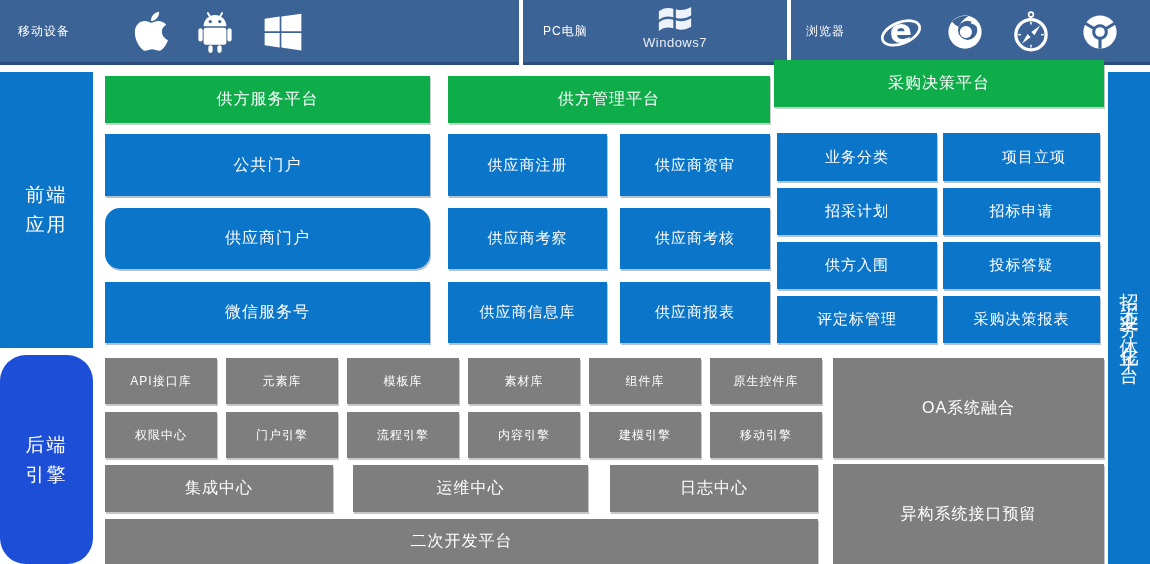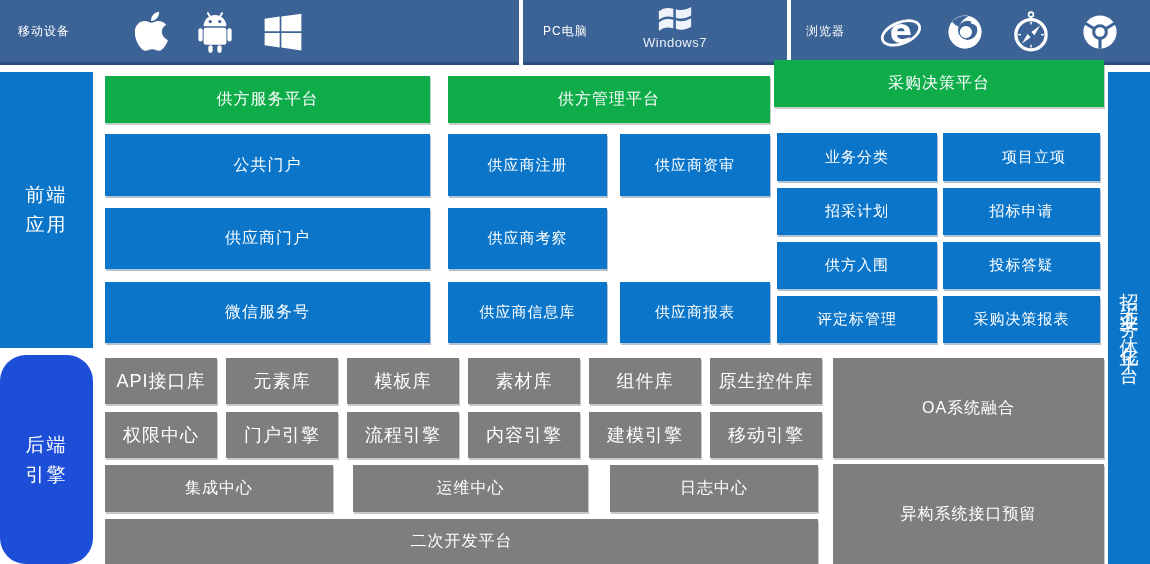--- a/index.html
+++ b/index.html
@@ -32,21 +32,21 @@
     writing-mode:vertical-lr;font-size:19px;letter-spacing:9px;
   }
   
   .box{
     position:absolute;display:flex;align-items:center;justify-content:center;
     text-align:center;letter-spacing:1px;box-sizing:border-box;
   }
   .green{background:#0ead4a;font-size:16px;box-shadow:1px 2px 0 rgba(10,60,30,.25);}
   .blue{background:#0b75c9;font-size:16px;box-shadow:1px 2px 0 rgba(5,50,100,.3);}
   .blue.sm{font-size:15px;}
-  .gray{background:#7e7e7e;font-size:18px;box-shadow:1px 2px 0 rgba(0,0,0,.22);}
+  .gray{background:#7e7e7e;font-size:12px;box-shadow:1px 2px 0 rgba(0,0,0,.22);}
   .gray.lg{font-size:16px;}
 </style>
 </head>
 <body>
 
 <div class="canvas">
 
   <div class="tb-sec" style="left:0;width:519px;">
     <span class="tb-label" style="left:18px;">移动设备</span>
     <span class="tb-icon" style="left:133px;top:9px;">
@@ -141,27 +141,28 @@
   </div>
 
   <div class="side side-fe" style="top:72px;height:276px;">前端
 应用</div>
   <div class="side side-be" style="top:355px;height:209px;">后端
 引擎</div>
   <div class="rightbar">招采业务一体化平台</div>
 
   <div class="box green" style="left:105px;top:76px;width:325px;height:47px;">供方服务平台</div>
   <div class="box blue" style="left:105px;top:134px;width:325px;height:62px;">公共门户</div>
-  <div class="box blue" style="left:105px;top:208px;width:325px;height:61px;">供应商门户</div>
+  <div class="box blue" style="left:105px;top:208px;width:325px;height:61px;border-radius:15px;">供应商门户</div>
   <div class="box blue" style="left:105px;top:282px;width:325px;height:61px;">微信服务号</div>
 
   <div class="box green" style="left:448px;top:76px;width:322px;height:47px;">供方管理平台</div>
   <div class="box blue sm" style="left:448px;top:134px;width:159px;height:62px;">供应商注册</div>
   <div class="box blue sm" style="left:620px;top:134px;width:150px;height:62px;">供应商资审</div>
   <div class="box blue sm" style="left:448px;top:208px;width:159px;height:61px;">供应商考察</div>
+  <div class="box blue sm" style="left:620px;top:208px;width:150px;height:61px;">供应商考核</div>
   <div class="box blue sm" style="left:448px;top:282px;width:159px;height:61px;">供应商信息库</div>
   <div class="box blue sm" style="left:620px;top:282px;width:150px;height:61px;">供应商报表</div>
 
   <div class="box green" style="left:774px;top:60px;width:330px;height:47px;">采购决策平台</div>
   <div class="box blue sm" style="left:777px;top:133px;width:160px;height:48px;">业务分类</div>
   <div class="box blue sm" style="left:943px;top:133px;width:157px;height:48px;padding-left:25px;">项目立项</div>
   <div class="box blue sm" style="left:777px;top:188px;width:160px;height:47px;">招采计划</div>
   <div class="box blue sm" style="left:943px;top:188px;width:157px;height:47px;">招标申请</div>
   <div class="box blue sm" style="left:777px;top:242px;width:160px;height:47px;">供方入围</div>
   <div class="box blue sm" style="left:943px;top:242px;width:157px;height:47px;">投标答疑</div>

